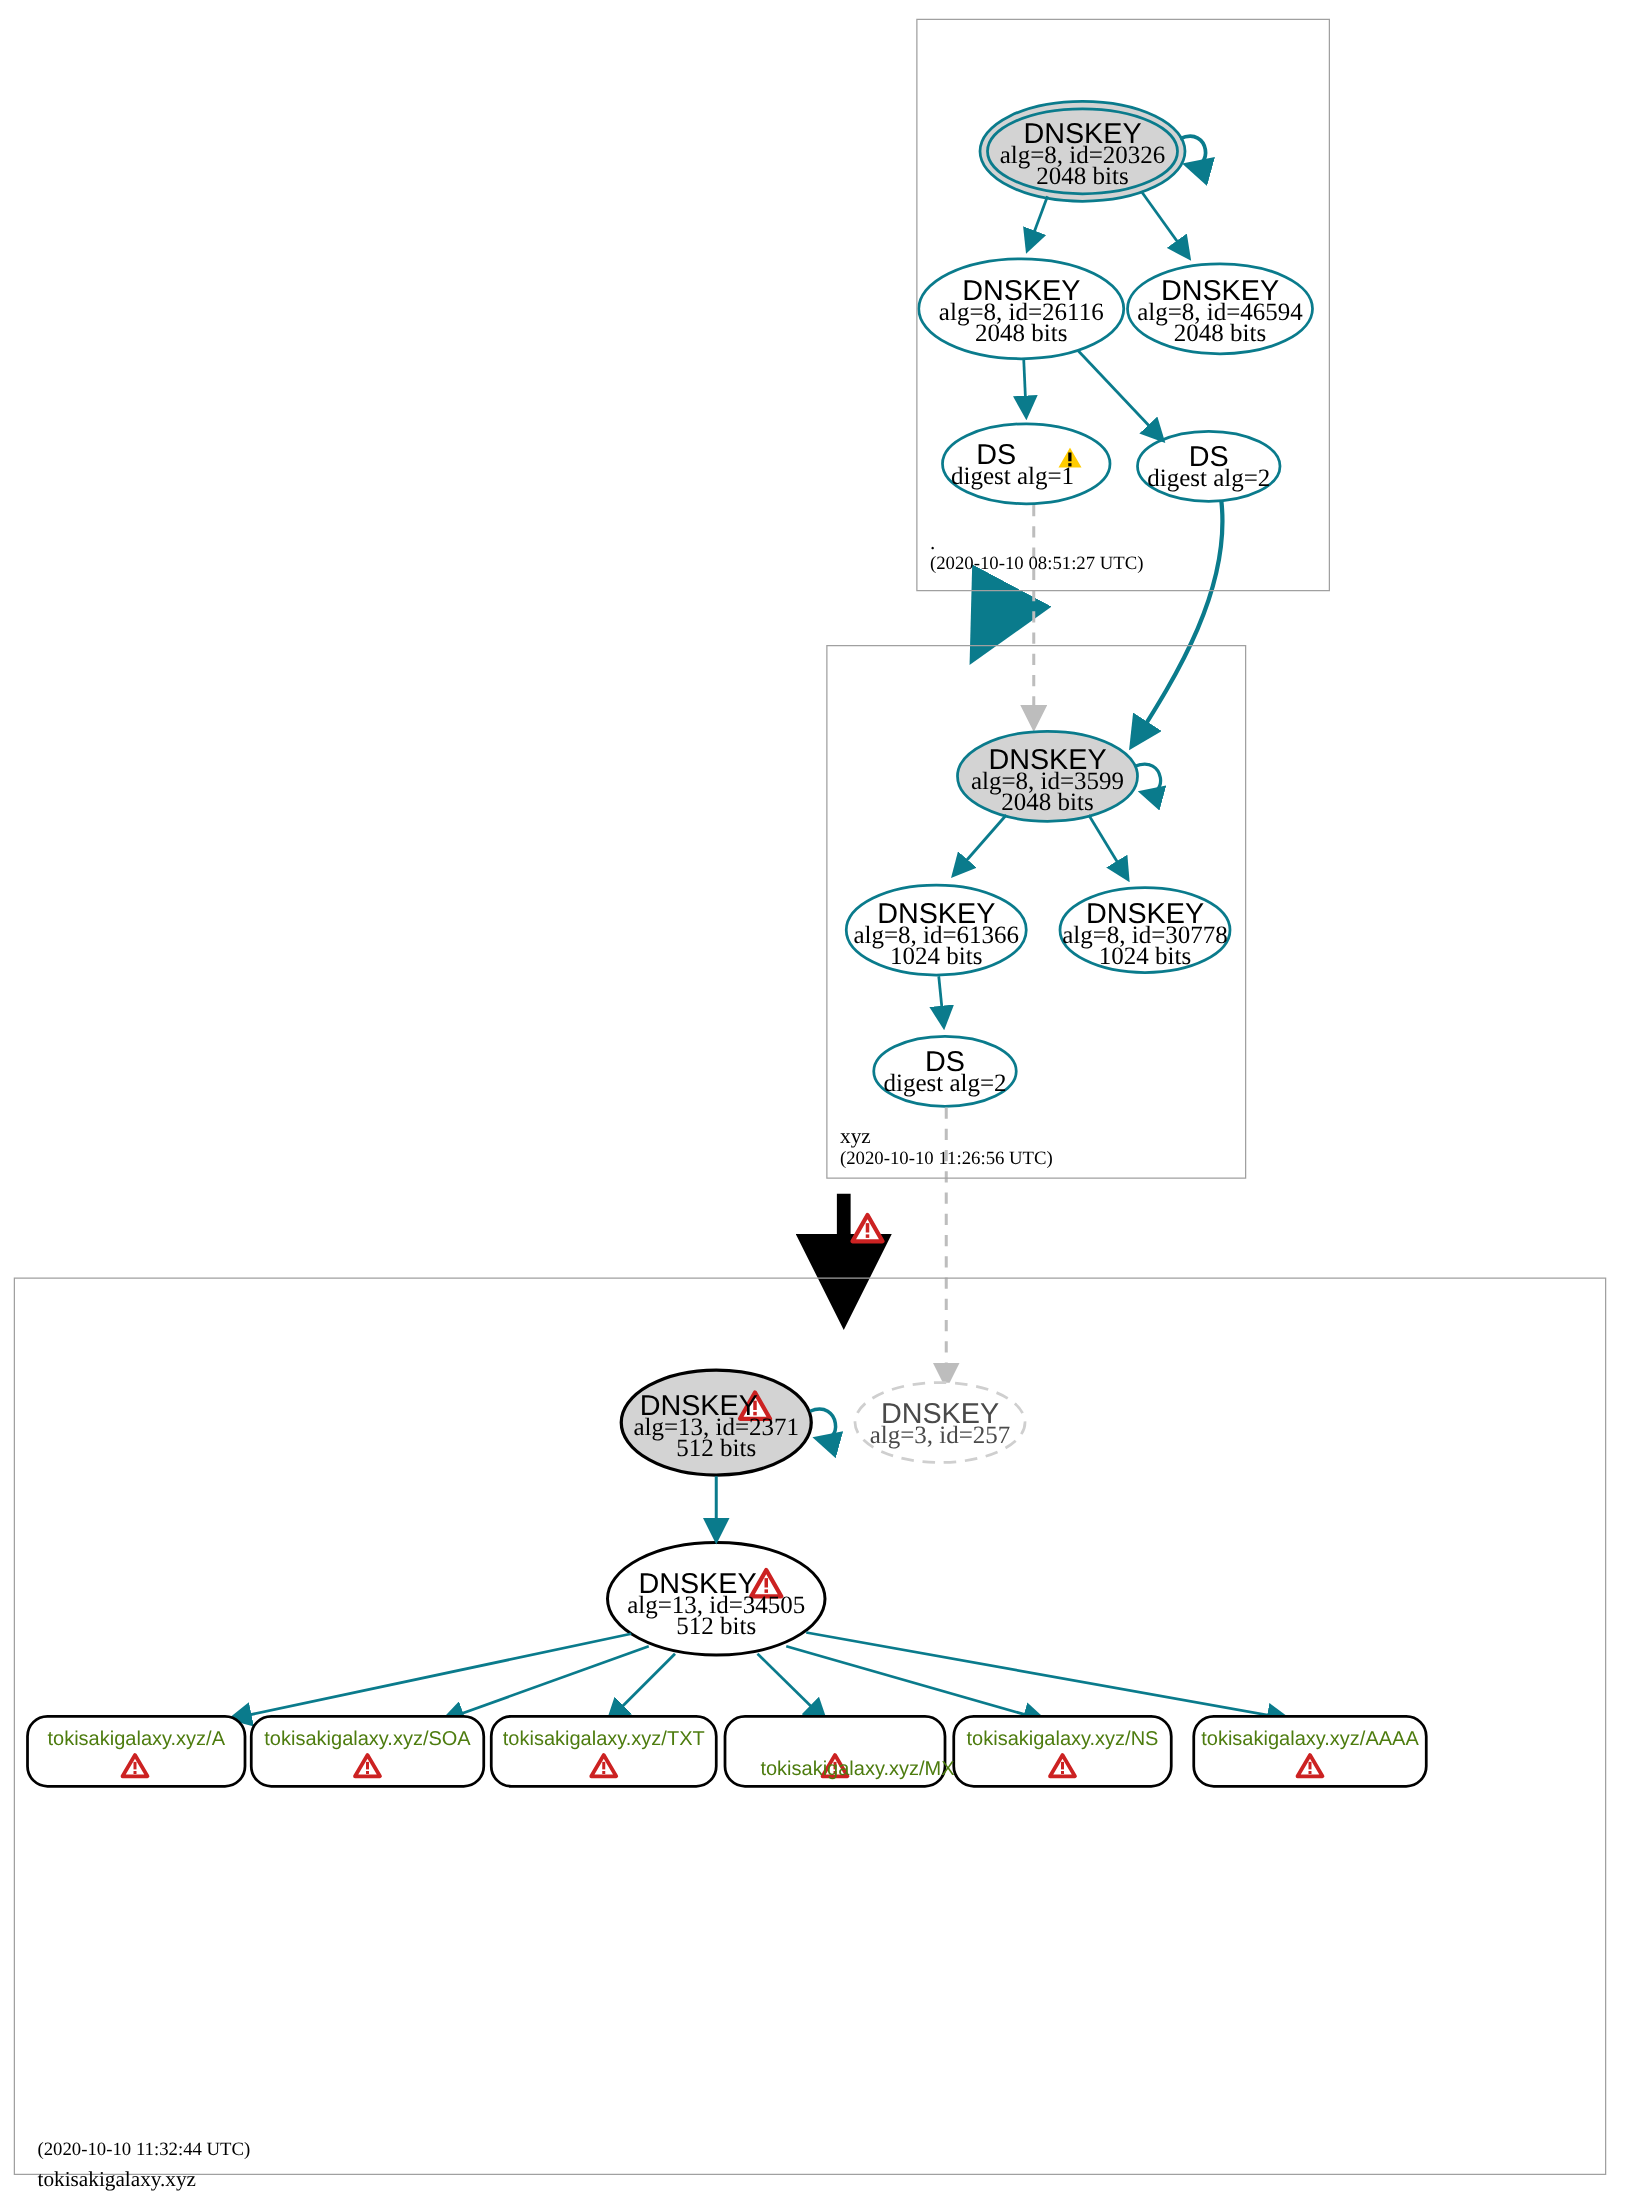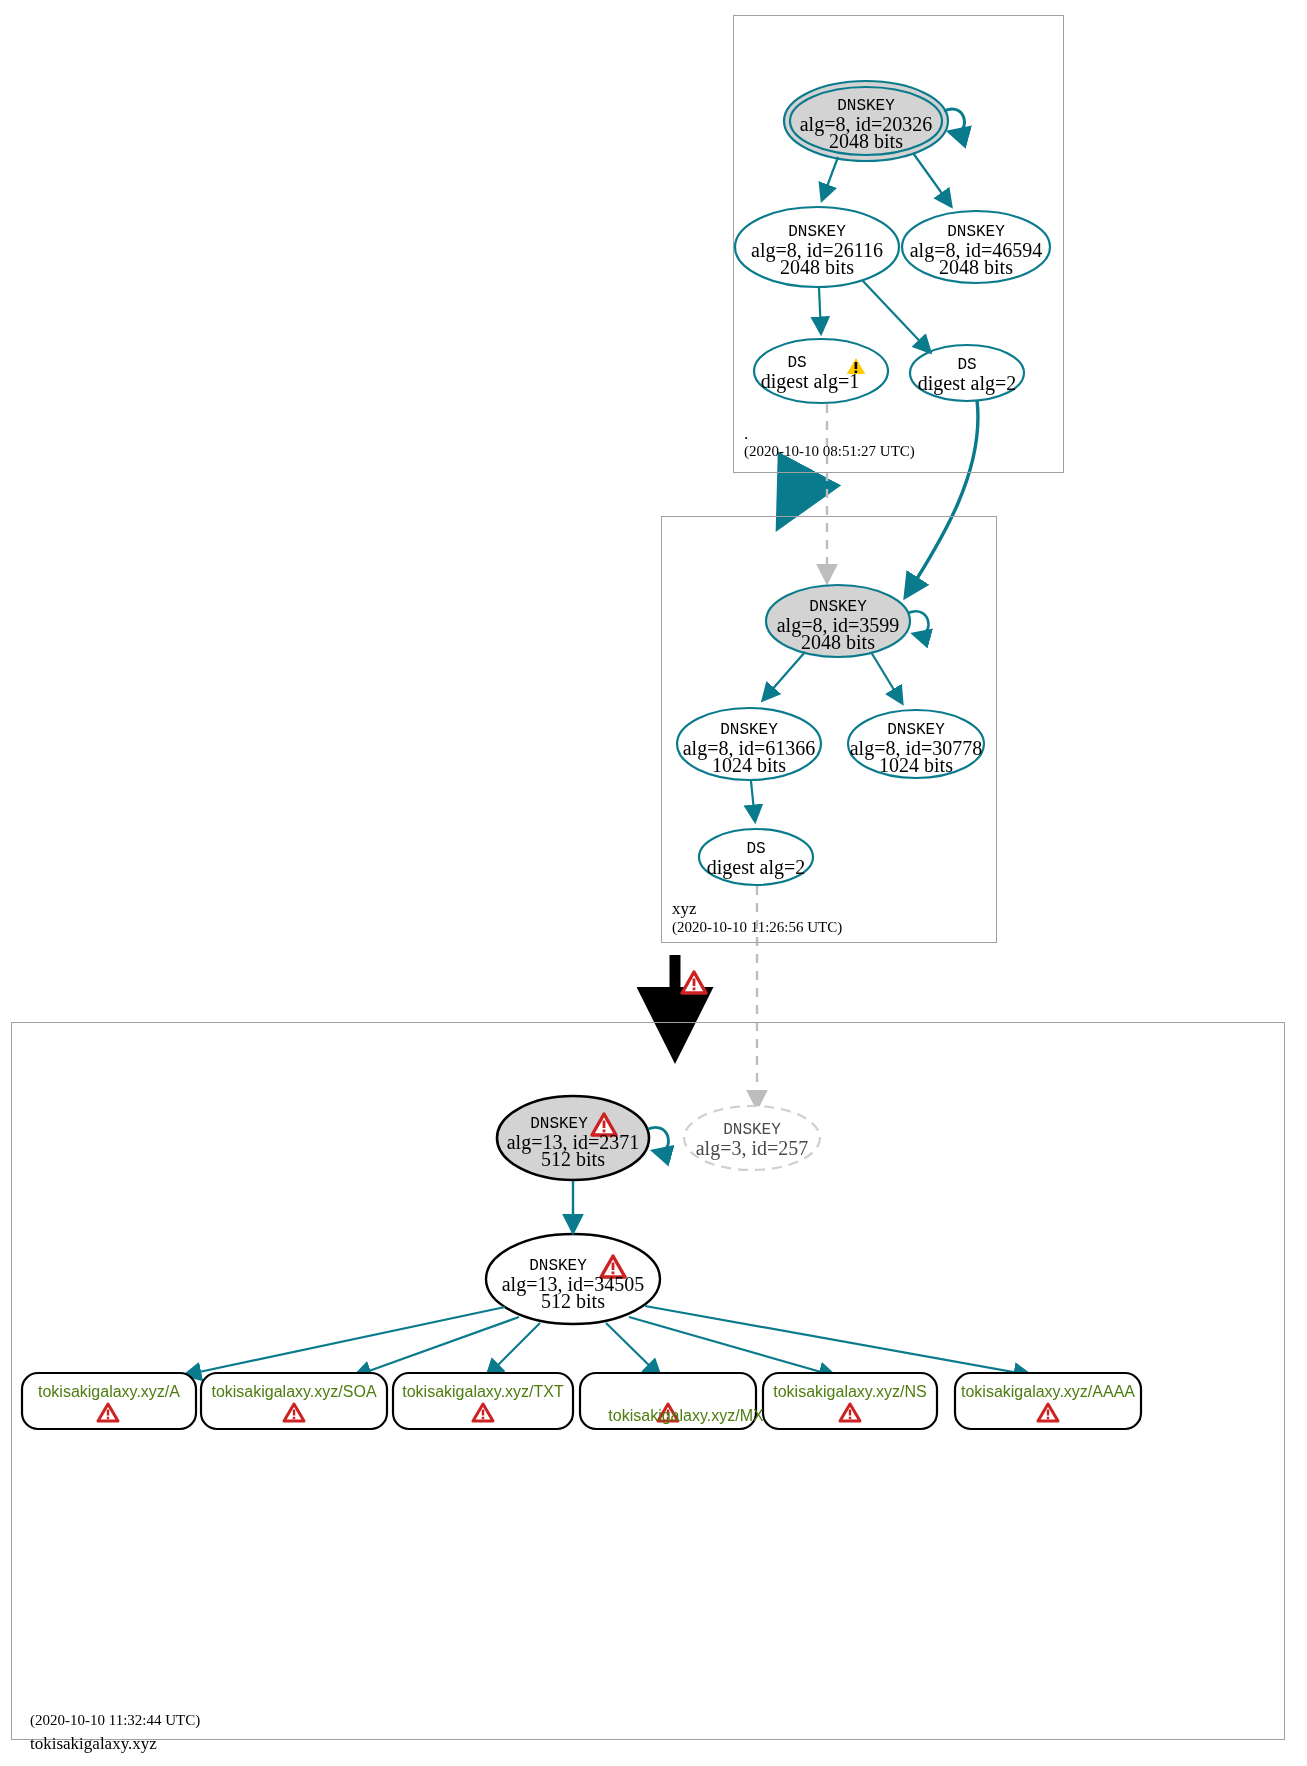--- a/index.html
+++ b/index.html
@@ -42,22 +42,22 @@
 
   
   .node-text {
     position: absolute;
     text-align: center;
     color: #000000;
     pointer-events: none;
     white-space: nowrap;
   }
   .nt-title {
-    font-family: Liberation Mono, monospace;
-    font-size: 16px;
+    font-family: Liberation Sans, sans-serif;
+    font-size: 23px;
     line-height: 20px;
     text-align: center;
   }
   .nt-sub {
     font-family: "Liberation Serif", serif;
     font-size: 20px;
     line-height: 17px;
   }
   .rrset-text {
     position: absolute;

